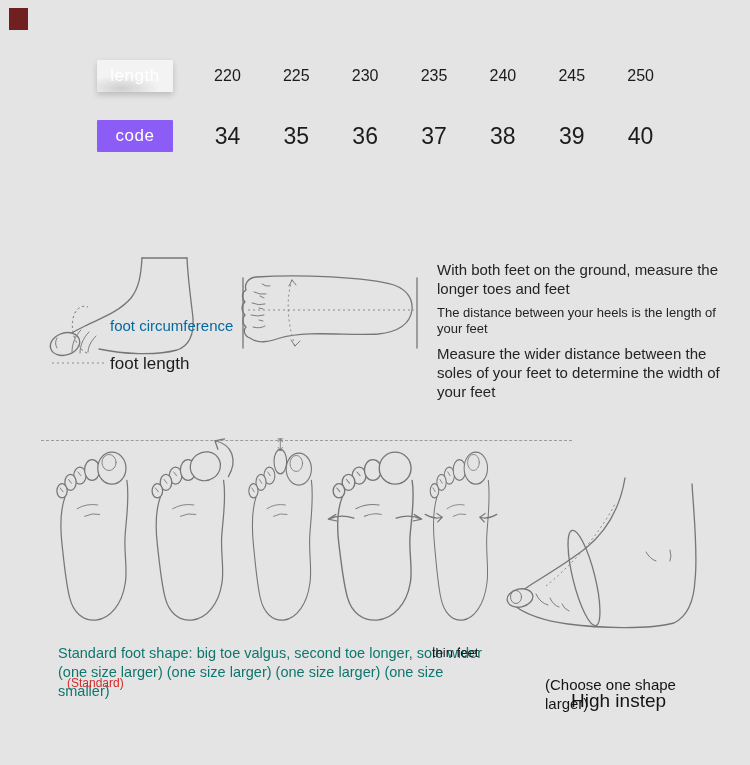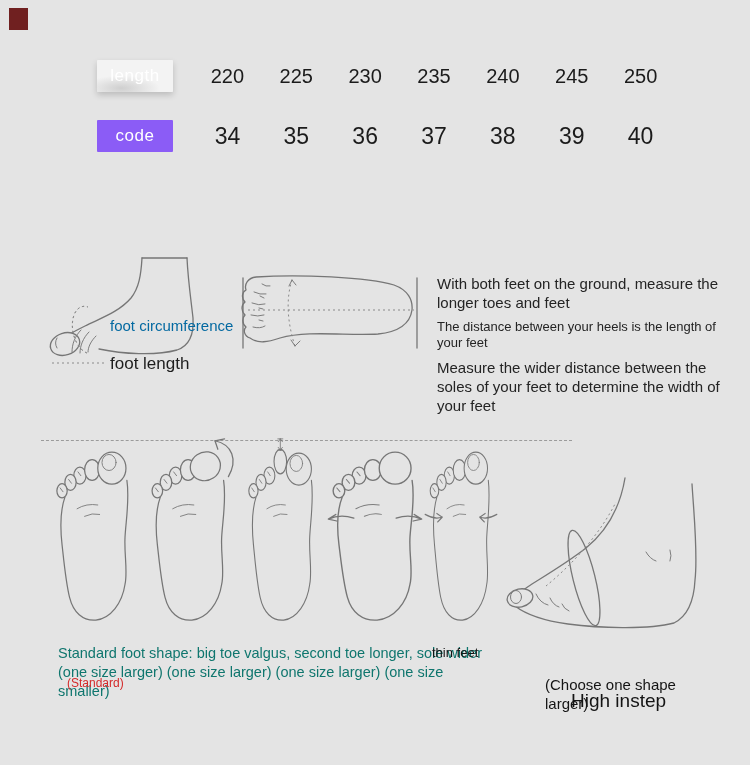--- a/index.html
+++ b/index.html
@@ -15,26 +15,26 @@
   .trow{left:97px;width:578px;height:32px;display:flex;align-items:center;}
   .trow-1{top:60px;}
   .trow-2{top:120px;}
   .pill{width:76px;height:32px;flex:0 0 76px;margin-right:20px;display:flex;
         align-items:center;justify-content:center;color:#ffffff;font-size:17px;letter-spacing:.5px;}
   .pill-length{background:#f3f3f3;box-shadow:0 3px 6px rgba(0,0,0,.18);
         background:radial-gradient(ellipse 55px 18px at 32% 88%, #cfcfcf 0%, #f3f3f3 70%);border-radius:1px;}
   .pill-code{background:#8b5cf6;border-radius:1px;}
   .vals{flex:1;display:flex;}
   .vals span{flex:1;text-align:center;color:#1b1b1b;}
-  .trow-1 .vals span{font-size:20px;text-align:center;}
+  .trow-1 .vals span{font-size:16px;text-align:center;}
   .trow-2 .vals span{font-size:23px;text-align:center;}
   
   .lbl-circ{left:110px;top:317px;font-size:15px;color:#0369a1;}
   .lbl-len{left:110px;top:354px;font-size:17px;color:#1d1d1d;}
-  .instructions{left:437px;top:274px;width:302px;}
+  .instructions{left:437px;top:260px;width:302px;}
   .instructions p{margin:0 0 7px 0;color:#242424;}
   .p-big{font-size:15px;line-height:19px;}
   .p-small{font-size:13px;line-height:16px;}
   
   .dash-line{left:41px;top:440px;width:531px;height:0;border-top:1px dashed #9b9b9b;}
   .caption-main{left:58px;top:644px;width:437px;font-size:14.5px;line-height:19px;color:#441526;}
   .caption-overlay{left:67px;top:676px;font-size:12px;color:#d42a2a;}
   .lbl-thin{left:432px;top:645px;font-size:13px;color:#141414;}
   .lbl-instep{left:571px;top:648px;font-size:19px;color:#141414;margin-top:42px;}
   .lbl-instep-note{left:545px;top:675px;width:150px;font-size:15px;line-height:19px;color:#141414;}

